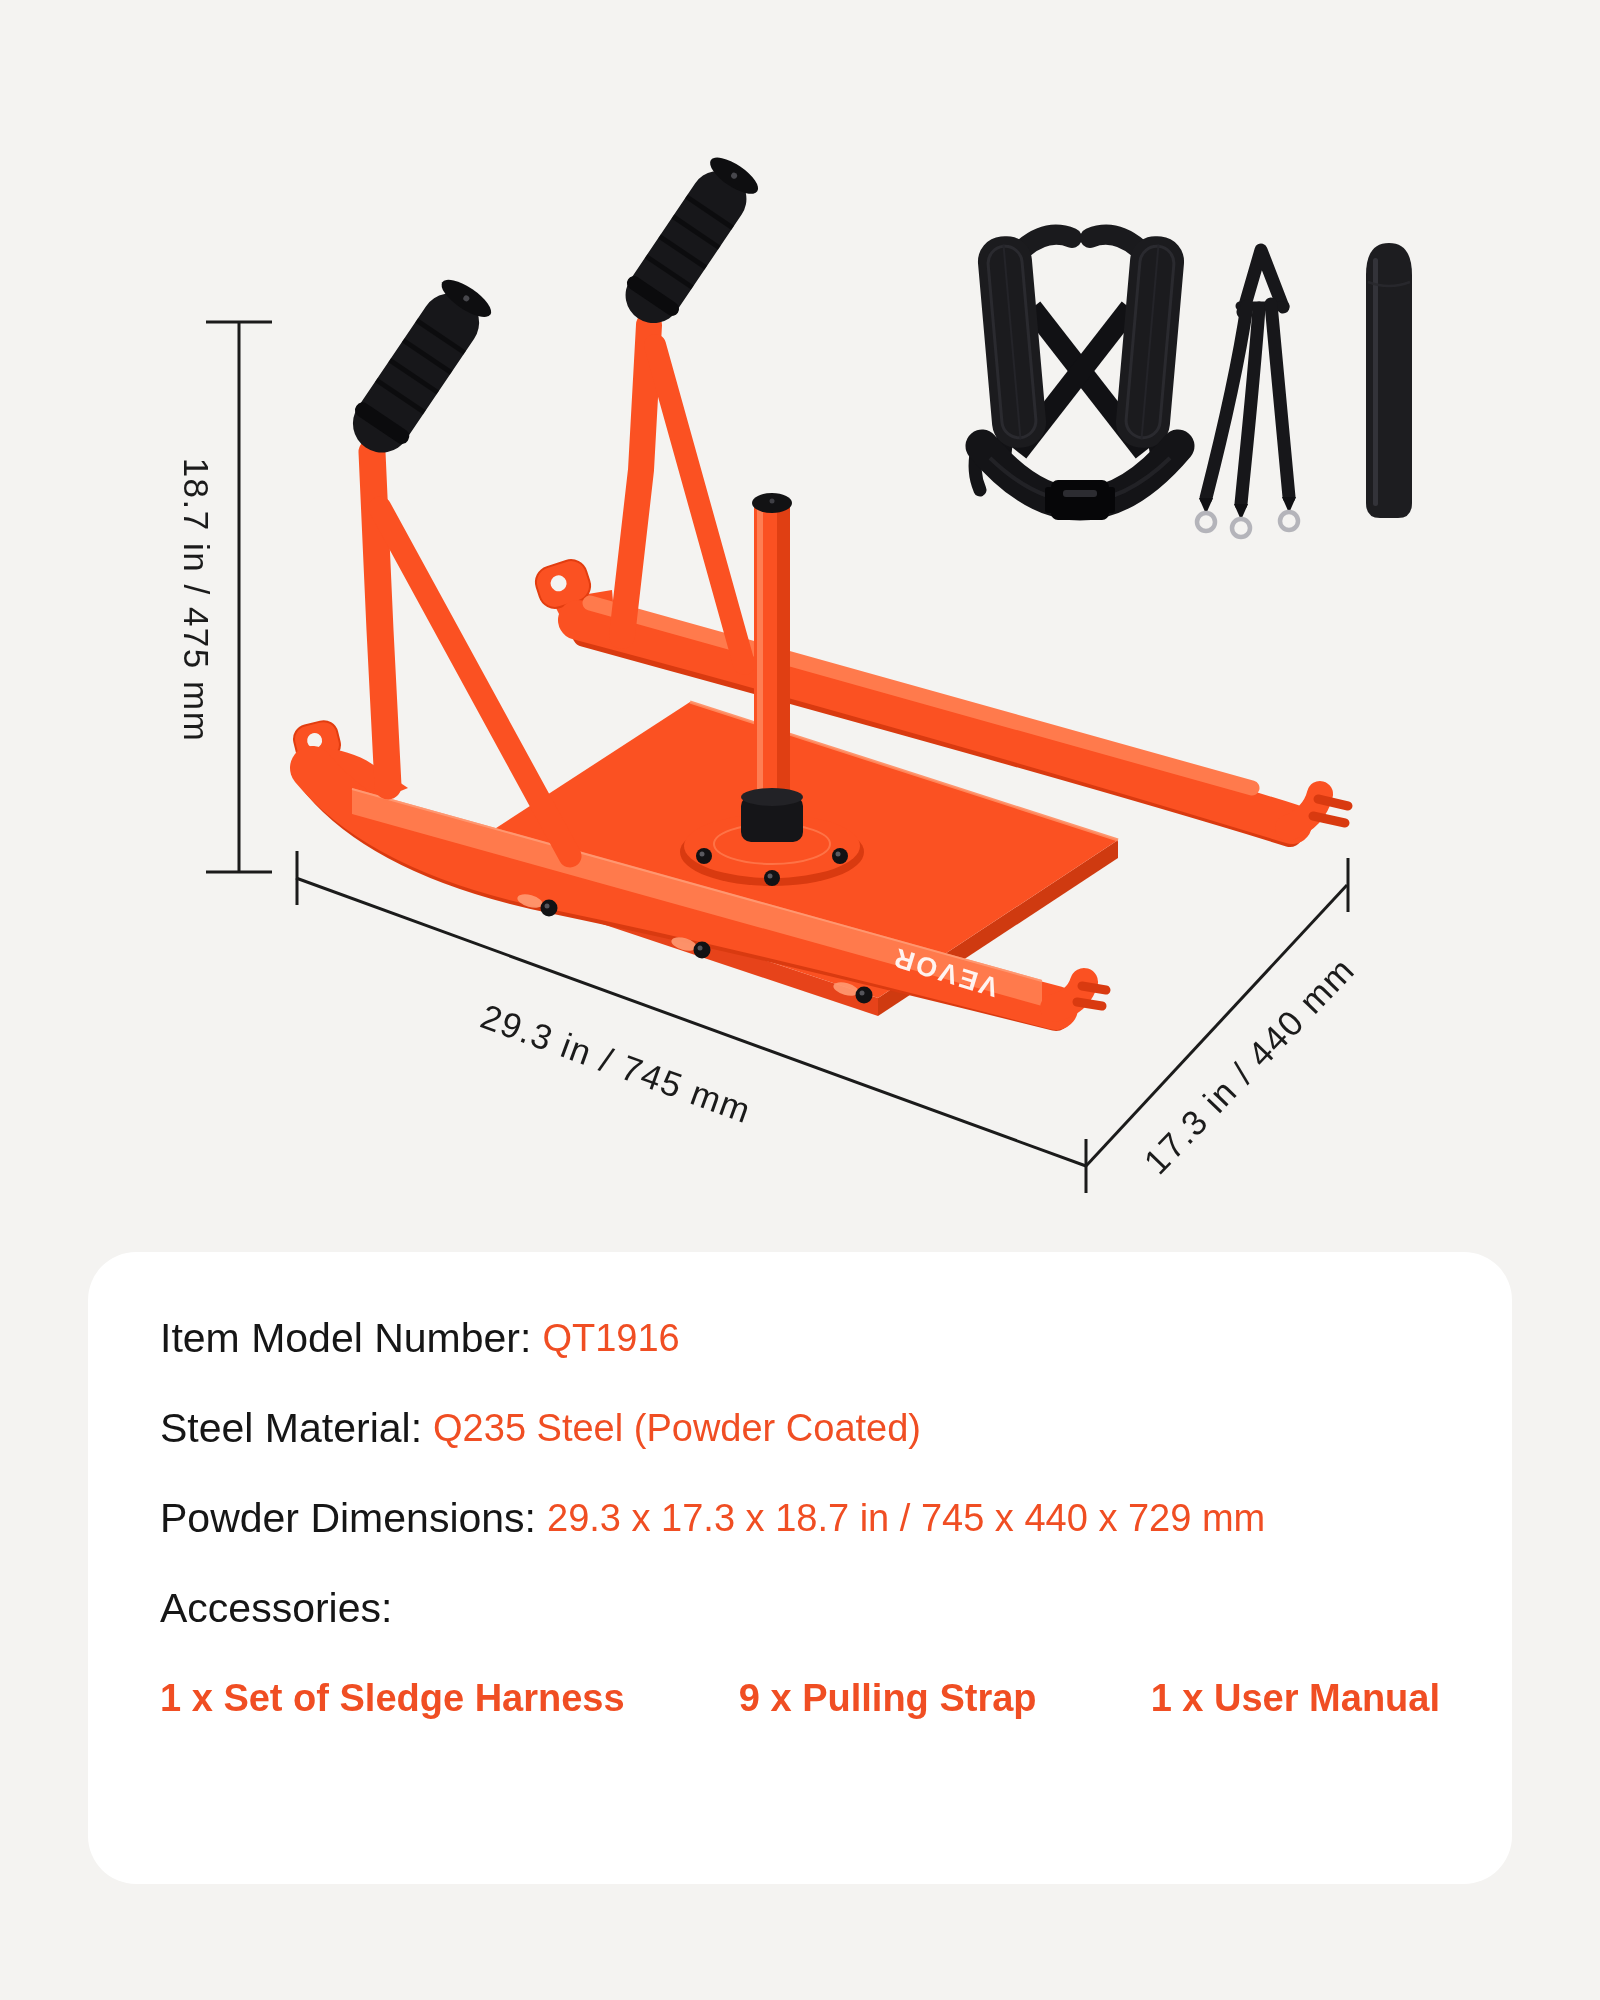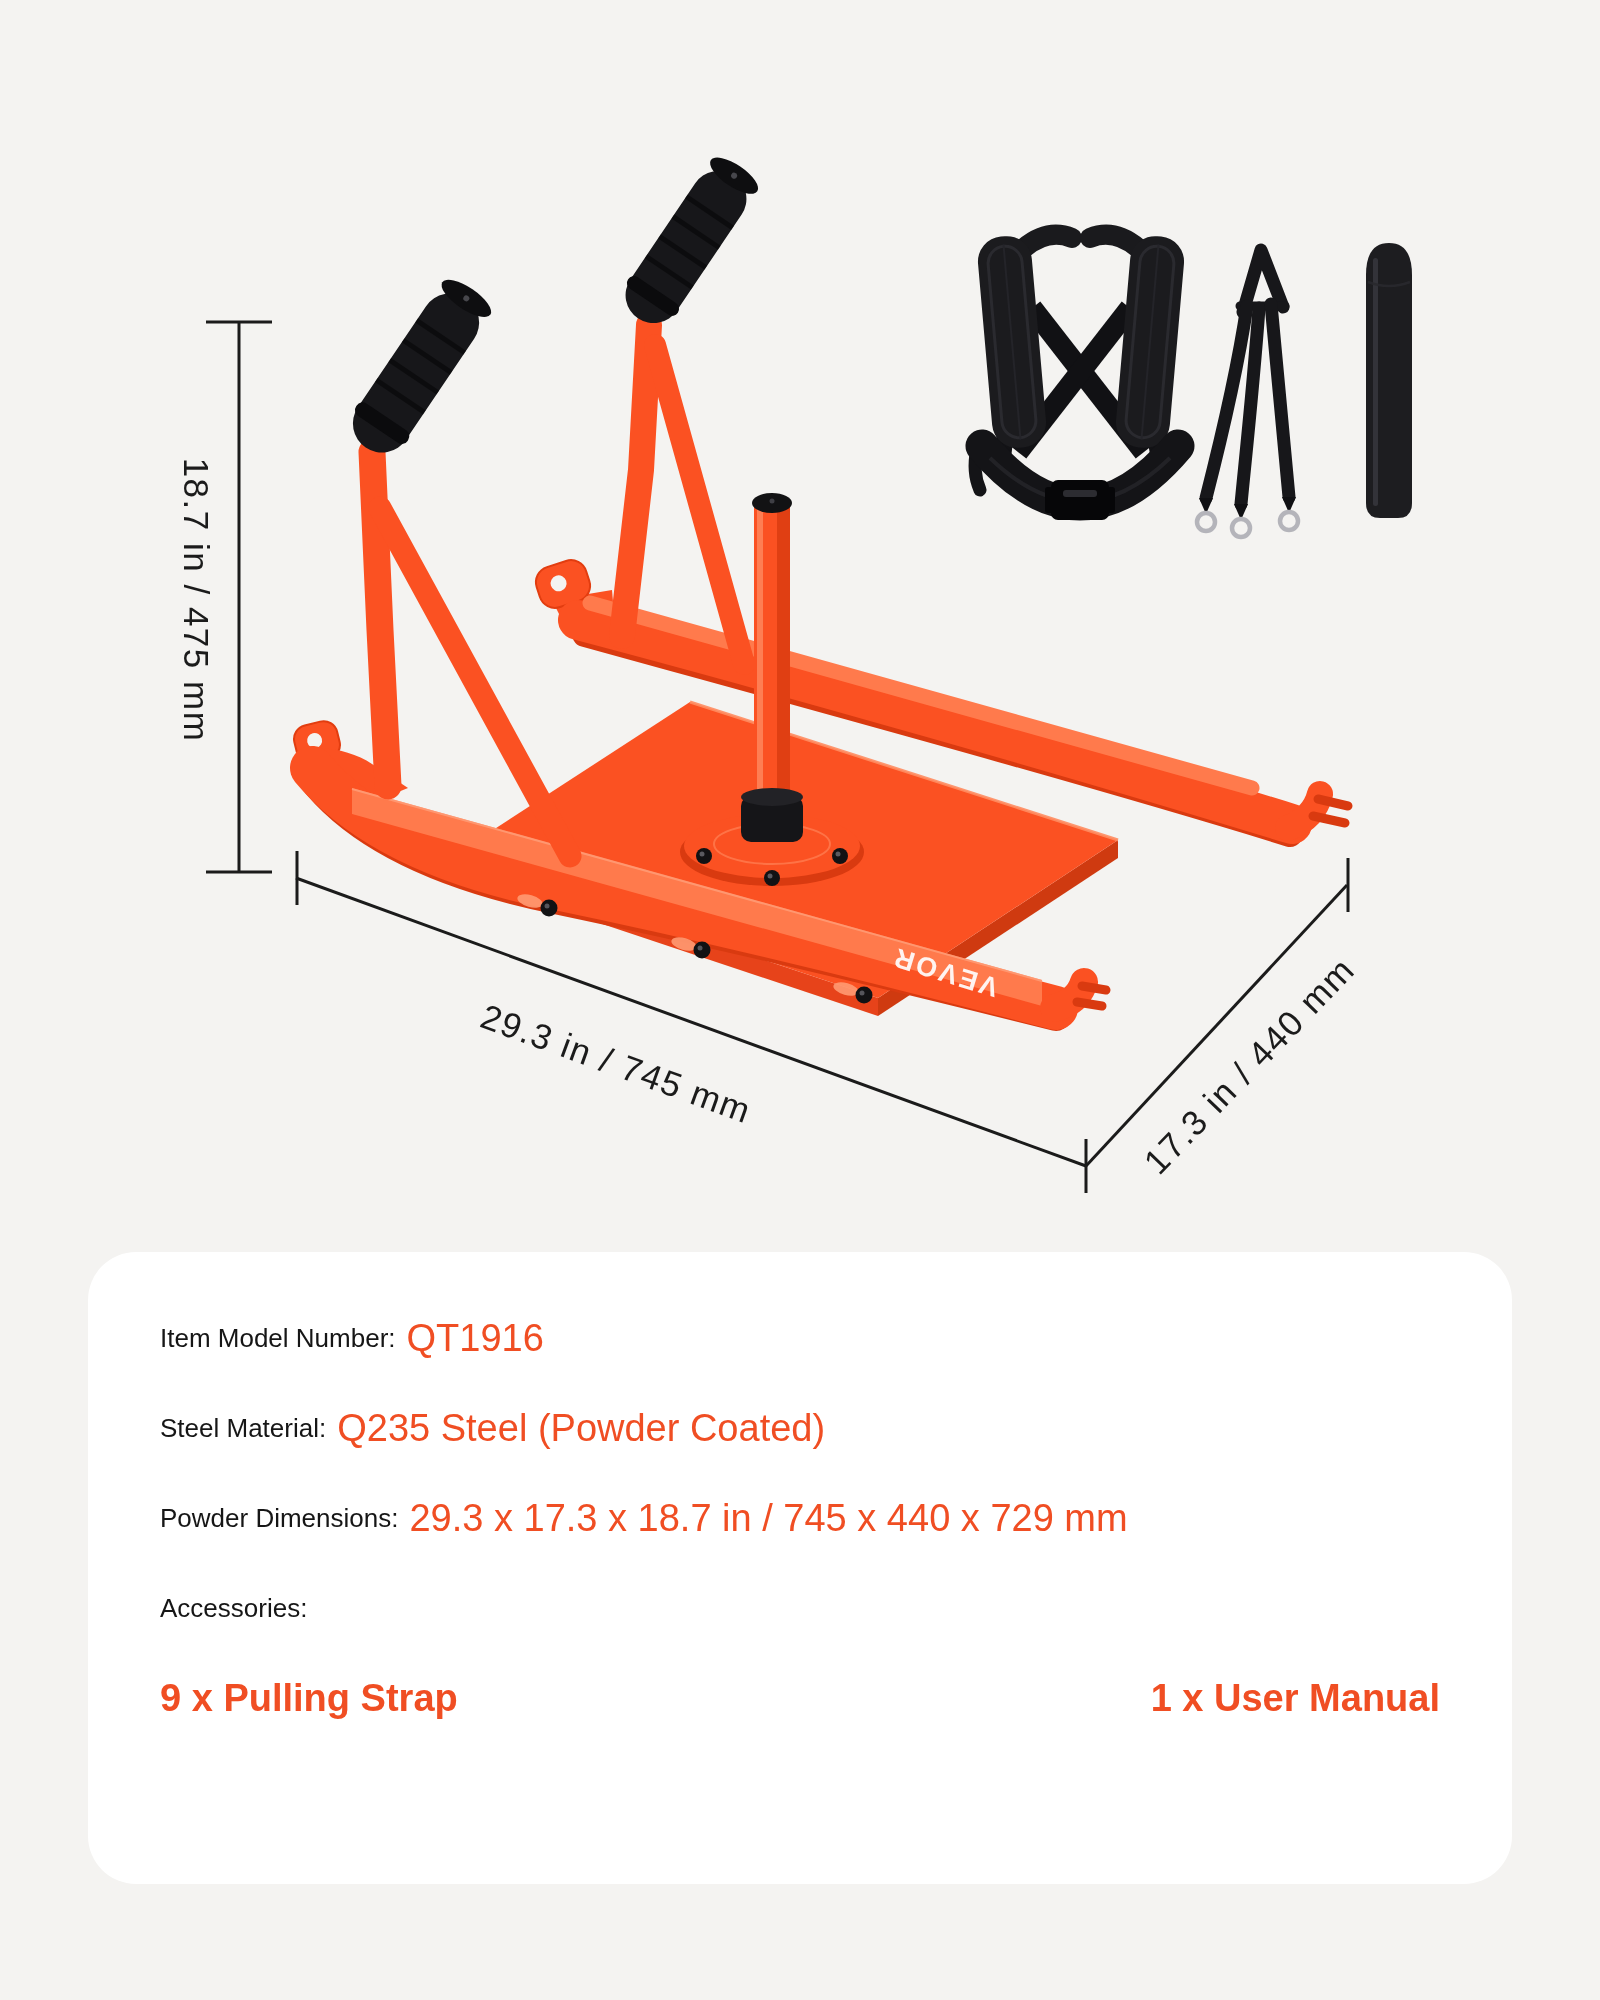--- a/index.html
+++ b/index.html
@@ -18,21 +18,21 @@
   .brand-text{
     fill:#ffffff;opacity:.92;font-family:"Liberation Sans",sans-serif;
     font-size:27px;font-weight:bold;letter-spacing:3px;
   }
   .card{
     position:absolute;left:88px;top:1252px;width:1424px;height:632px;
     background:var(--card,#ffffff);border-radius:48px;
     box-sizing:border-box;padding:41px 72px 0 72px;
   }
   .spec-row{display:flex;align-items:center;height:90px;white-space:nowrap;}
-  .spec-label{font-size:26px;color:#161616;}
+  .spec-label{font-size:41px;color:#161616;}
   .spec-value{font-size:38px;font-weight:normal;color:var(--accent,#f04e23);margin-left:11px;}
   .acc-row{display:flex;align-items:center;justify-content:space-between;height:90px;}
   .acc-item{font-size:38px;font-weight:bold;color:var(--accent,#f04e23);white-space:nowrap;}
 </style>
 </head>
 <body>
 
 <svg class="scene" width="1600" height="2000" viewBox="0 0 1600 2000">
 
   <g>
@@ -192,16 +192,17 @@
     <span class="spec-value">Q235 Steel (Powder Coated)</span>
   </div>
   <div class="spec-row">
     <span class="spec-label">Powder Dimensions:</span>
     <span class="spec-value">29.3 x 17.3 x 18.7 in / 745 x 440 x 729 mm</span>
   </div>
   <div class="spec-row">
     <span class="spec-label">Accessories:</span>
   </div>
   <div class="acc-row">
+    <span class="acc-item">1 x Set of Sledge Harness</span>
     <span class="acc-item">9 x Pulling Strap</span>
     <span class="acc-item">1 x User Manual</span>
   </div>
 </div>
 
 </body></html>

